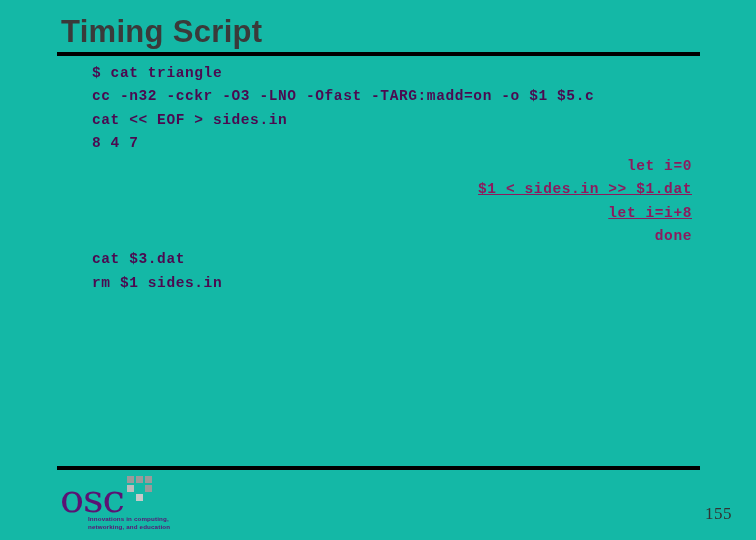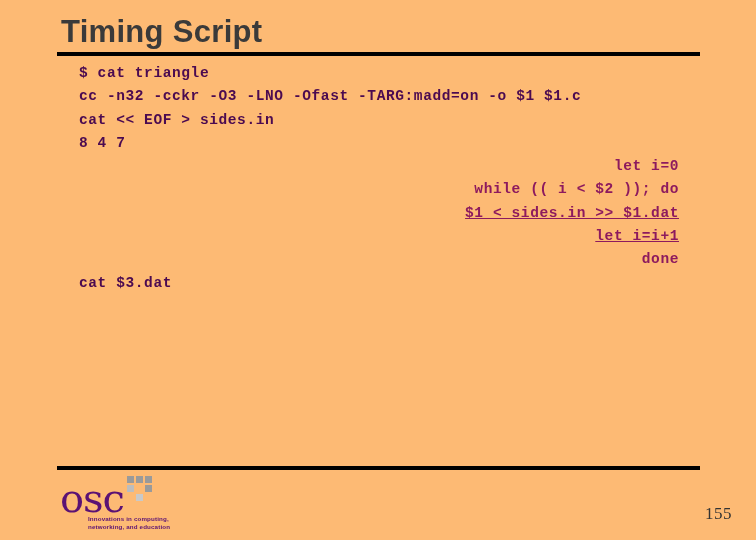--- a/index.html
+++ b/index.html
@@ -11,21 +11,21 @@
     height: 540px;
     background: #ffffff;
     font-family: "Liberation Sans", sans-serif;
     overflow: hidden;
     position: relative;
   }
 
   #slide {
     position: absolute;
     inset: 0;
-    background: #fdba74;
+    background: #14b8a6;
   }
 
   
   #title {
     position: absolute;
     left: 61px;
     top: 14px;
     font-family: "Liberation Sans", sans-serif;
     font-size: 31px;
     font-weight: bold;
@@ -41,21 +41,21 @@
     width: 643px;
     height: 4px;
     background: #000000;
   }
   #rule-top { top: 52px; }
   #rule-bottom { top: 466px; }
 
   
   #code-block {
     position: absolute;
-    left: 79px;
+    left: 92px;
     top: 62px;
     width: 600px;
   }
   .code-line {
     font-family: "Liberation Mono", "DejaVu Sans Mono", monospace;
     font-size: 14.5px;
     font-weight: bold;
     line-height: 23.3px;
     color: #4b0a50;
     white-space: pre;
@@ -138,29 +138,29 @@
 <body>
 
 <div id="slide">
 
   <div id="title">Timing Script</div>
 
   <div id="rule-top" class="rule"></div>
 
   <div id="code-block">
       <div class="code-line">$ cat triangle</div>
-      <div class="code-line">cc -n32 -cckr -O3 -LNO -Ofast -TARG:madd=on -o $1 $1.c</div>
+      <div class="code-line">cc -n32 -cckr -O3 -LNO -Ofast -TARG:madd=on -o $1 $5.c</div>
       <div class="code-line">cat &lt;&lt; EOF &gt; sides.in</div>
       <div class="code-line">8 4 7</div>
       <div class="code-line accent">let i=0</div>
-      <div class="code-line accent">while (( i &lt; $2 )); do</div>
       <div class="code-line indent accent">$1 &lt; sides.in &gt;&gt; $1.dat</div>
-      <div class="code-line indent accent">let i=i+1</div>
+      <div class="code-line indent accent">let i=i+8</div>
       <div class="code-line accent">done</div>
       <div class="code-line">cat $3.dat</div>
+      <div class="code-line">rm $1 sides.in</div>
     </div>
 
   <div id="rule-bottom" class="rule"></div>
 
   <div id="logo">
     <div id="logo-word">osc</div>
     <div id="logo-grid">
       <i class="c00"></i>
         <i class="c10"></i>
         <i class="c20"></i>

